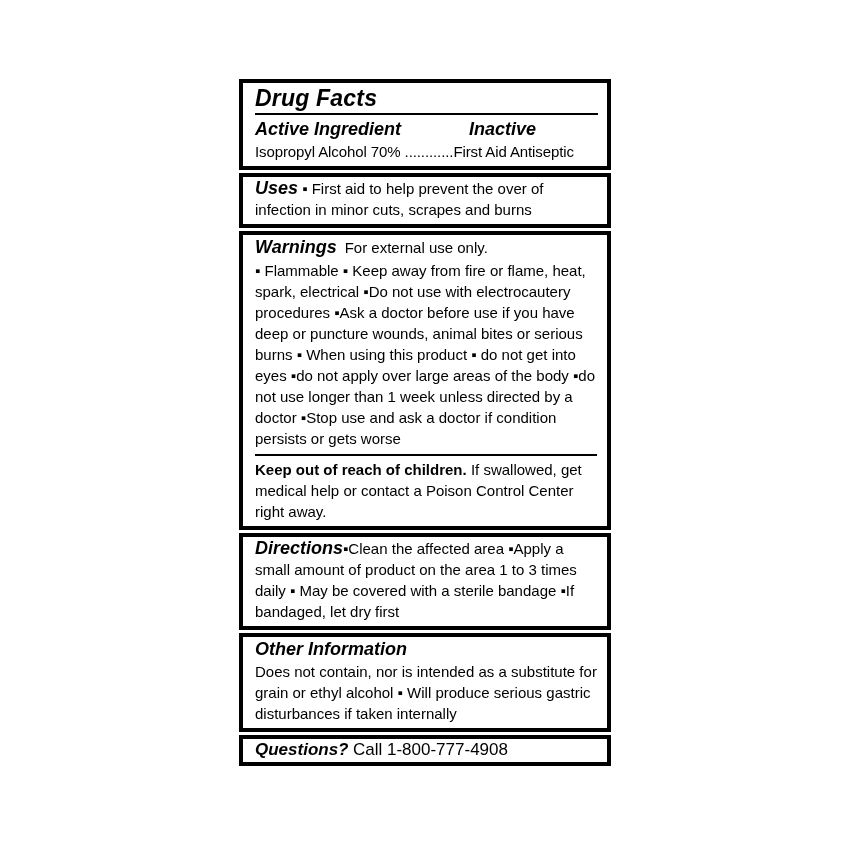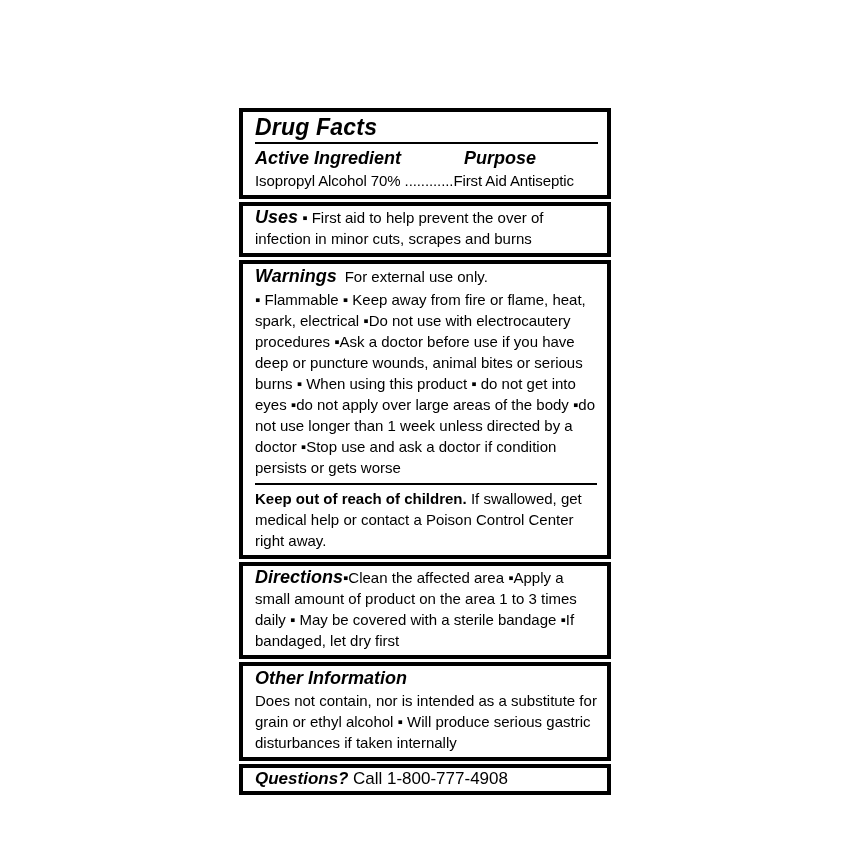--- a/index.html
+++ b/index.html
@@ -7,21 +7,21 @@
     width: 860px;
     height: 860px;
     background: #ffffff;
     font-family: "Liberation Sans", "DejaVu Sans", sans-serif;
     color: #000000;
     position: relative;
   }
   .label-wrap {
     position: absolute;
     left: 239px;
-    top: 108px;
+    top: 79px;
     width: 372px;
     display: flex;
     flex-direction: column;
     gap: 3px;
   }
   .box {
     border: 4px solid #000000;
     background: #ffffff;
     padding: 1px 9px 4px 12px;
   }
@@ -79,21 +79,21 @@
 </head>
 <body>
 
 <div class="label-wrap">
 
   <section class="box">
     <div class="title">Drug Facts</div>
     <hr class="rule">
     <div class="cols">
       <span class="h2">Active Ingredient</span>
-      <span class="h2">Purpose</span>
+      <span class="h2">Inactive</span>
     </div>
     <div class="body ingredient-line"><span>Isopropyl Alcohol 70% </span><span>............</span><span>First Aid Antiseptic</span></div>
   </section>
 
   <section class="box">
     <p class="body para"><span class="h2-inline">Uses</span> <span class="body-inline">▪ First aid to help prevent the over of infection in minor cuts, scrapes and burns</span></p>
   </section>
 
   <section class="box">
     <div class="warnings-header"><span class="h2-inline">Warnings</span><span class="body-inline subhead-gap">For external use only.</span></div>

